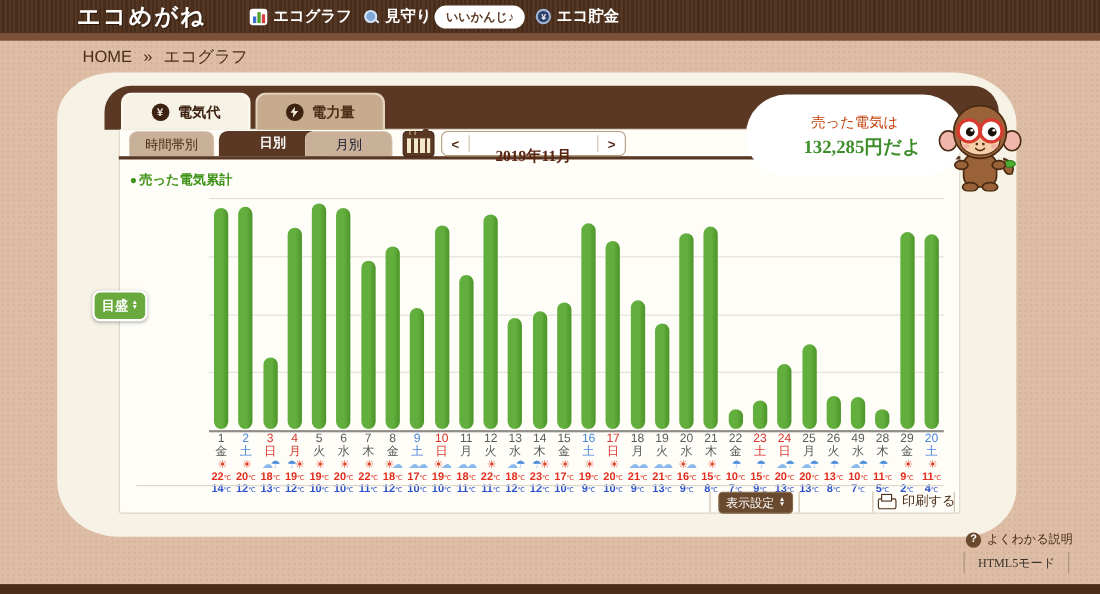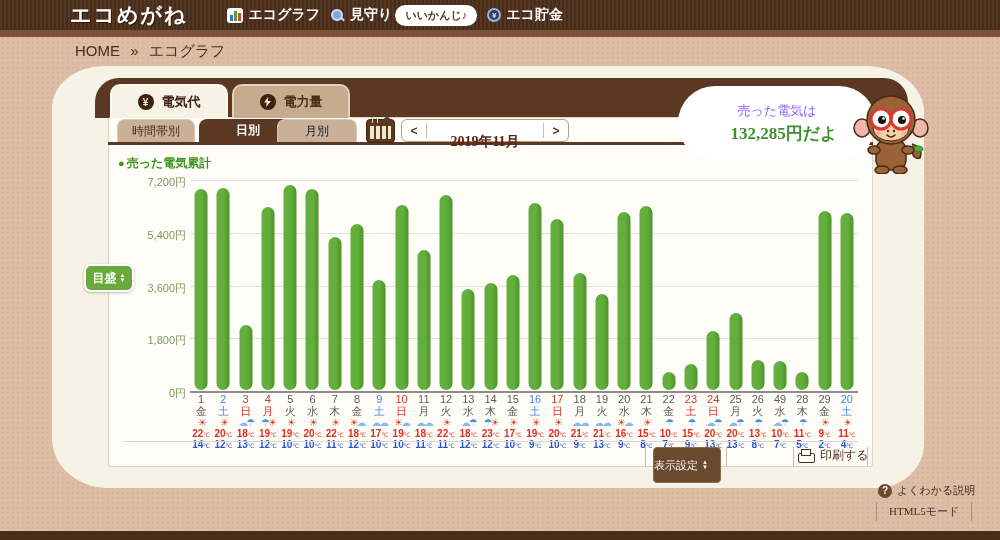--- a/index.html
+++ b/index.html
@@ -81,21 +81,21 @@
   
   .datenav { position:absolute; left:401px; top:119px; width:168px; height:23px; z-index:3;
     background:#fff; border:1px solid #b59c7e; border-radius:6px; display:flex; align-items:center; }
   .datenav .arrow { width:24px; text-align:center; font-size:12px; color:#5a3220; cursor:pointer; font-weight:bold; }
   .datenav .dsep { width:1px; height:15px; background:#cdbda6; }
   .datenav .dlabel { flex:1; text-align:center; font-family:"Liberation Serif","DejaVu Serif",serif;
     font-size:14px; font-weight:bold; color:#5a2412;margin-top:23px; }
   
   .bubble { position:absolute; left:678px; top:86px; width:198px; height:74px; background:#fff;
     border-radius:38px; z-index:4; display:flex; flex-direction:column; align-items:center; justify-content:center; }
-  .bubble .l1 { font-size:13px; color:#8b5cf6; }
+  .bubble .l1 { font-size:13px; color:#c2410c; }
   .bubble .l2 { font-size:17px; font-weight:bold; color:#3e8e2b;
     font-family:"Liberation Serif","DejaVu Serif",serif; margin-top:2px; margin-left:14px; }
   .monkey { position:absolute; left:852px; top:92px; z-index:5; }
   
   .legend { position:absolute; left:118px; top:155px; z-index:3; font-size:12px; font-weight:bold; color:#3f9318; }
   .legend .dot { font-size:11px; margin-right:2px; }
   
   .ylabels { position:absolute; left:118px; top:180px; width:68px; height:220px; z-index:3; }
   .ytick { position:absolute; right:0; width:68px; text-align:right; font-size:11px; color:#7a9a5e; }
   .plot { position:absolute; left:190px; top:180px; width:668px; height:211px; z-index:3; }
@@ -118,23 +118,23 @@
   .dlo { font-size:10px; line-height:10px; font-weight:bold; color:#2b52cc; }
   .deg { font-size:6px; font-weight:normal; }
   
   .scale-btn { position:absolute; left:84px; top:264px; width:50px; height:28px; z-index:6;
     background:#69a93e; border:2px solid #fff; border-radius:7px; box-shadow:0 1px 3px rgba(0,0,0,.25);
     display:flex; align-items:center; justify-content:center; gap:3px; color:#fff; font-size:12px; font-weight:bold; cursor:pointer; }
   .updown { display:flex; flex-direction:column; font-size:6px; line-height:5px; }
   
   .hr { position:absolute; left:124px; top:441px; width:734px; height:1px; background:#ddd5c5; z-index:3; }
   .csep { position:absolute; top:447px; width:1px; height:19px; background:#c9bca8; z-index:3; }
-  .disp-btn { position:absolute; left:653px; top:447px; width:68px; height:36px; z-index:3;
+  .disp-btn { position:absolute; left:653px; top:447px; width:68px; height:20px; z-index:3;
     background:#6a4a2e; border:1px solid #8a6a4a; border-radius:4px; cursor:pointer;
-    display:flex; align-items:center; gap:4px; color:#fff; font-size:11px; }
+    display:flex; align-items:center; justify-content:center; gap:4px; color:#fff; font-size:11px; }
   .disp-btn .updown { color:#fff; }
   .print { position:absolute; left:798px; top:447px; z-index:3; display:flex; align-items:center; gap:6px;
     cursor:pointer; color:#4a2c17; font-size:12px; }
   .printer-ico { position:relative; width:16px; height:13px; }
   .printer-ico::before { content:""; position:absolute; left:0; top:4px; width:15px; height:8px;
     border:1.5px solid #4a2c17; border-radius:2px; background:#fefdf8; }
   .printer-ico::after { content:""; position:absolute; left:3px; top:0; width:8px; height:5px;
     border:1.5px solid #4a2c17; background:#fff; }
   
   .help { position:absolute; left:878px; top:483px; display:flex; align-items:center; gap:5px; z-index:2; cursor:pointer; }
@@ -241,27 +241,20 @@
       <path d="M35 43 q4 4 8 0" fill="none" stroke="#4a2a12" stroke-width="1.5" stroke-linecap="round"></path>
       <ellipse cx="26" cy="41" rx="3" ry="2" fill="#f3a8a0" opacity=".8"></ellipse>
       <ellipse cx="52" cy="41" rx="3" ry="2" fill="#f3a8a0" opacity=".8"></ellipse>
     </svg>
   </div>
 
   <div class="legend">
     <span class="dot">●</span><span>売った電気累計</span>
   </div>
 
-  <div class="ylabels">
-      <div class="ytick" style="top: -5px;">7,200円</div>
-      <div class="ytick" style="top: 47.75px;">5,400円</div>
-      <div class="ytick" style="top: 100.5px;">3,600円</div>
-      <div class="ytick" style="top: 153.25px;">1,800円</div>
-      <div class="ytick" style="top: 206px;">0円</div>
-    </div>
   <div class="plot">
     <div>
         <div class="gridline" style="top: 0px;"></div>
         <div class="gridline" style="top: 52.75px;"></div>
         <div class="gridline" style="top: 105.5px;"></div>
         <div class="gridline" style="top: 158.25px;"></div>
         <div class="gridline baseline" style="top: 211px;"></div>
       </div>
     <div class="bars-row">
         <div class="bar-col">

